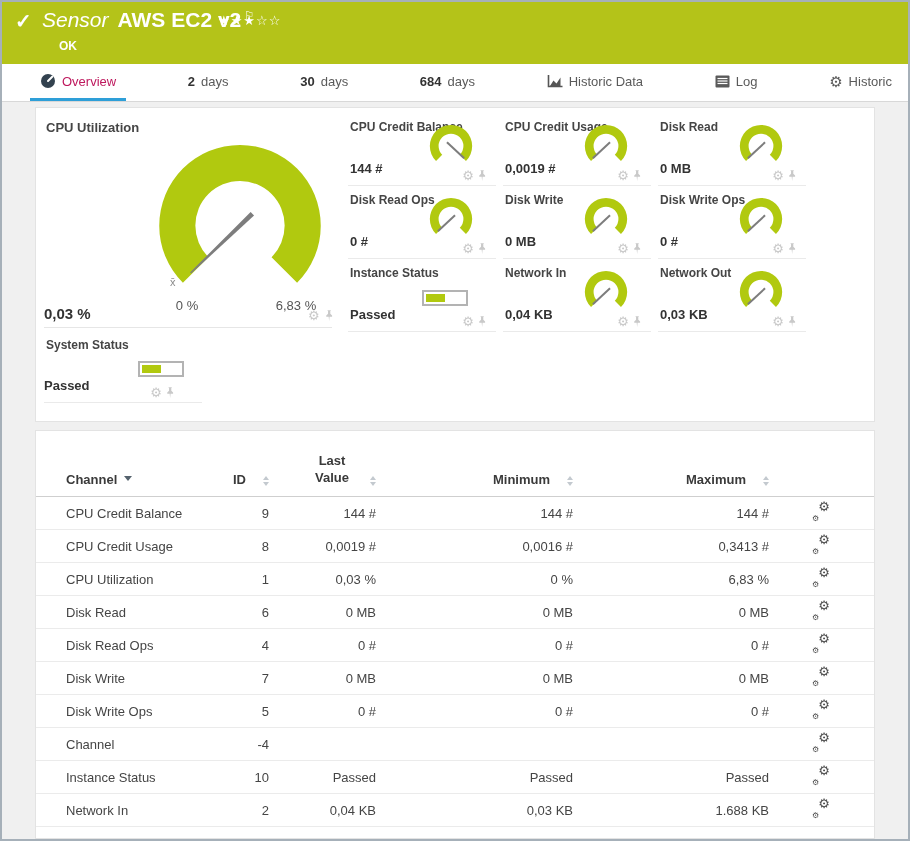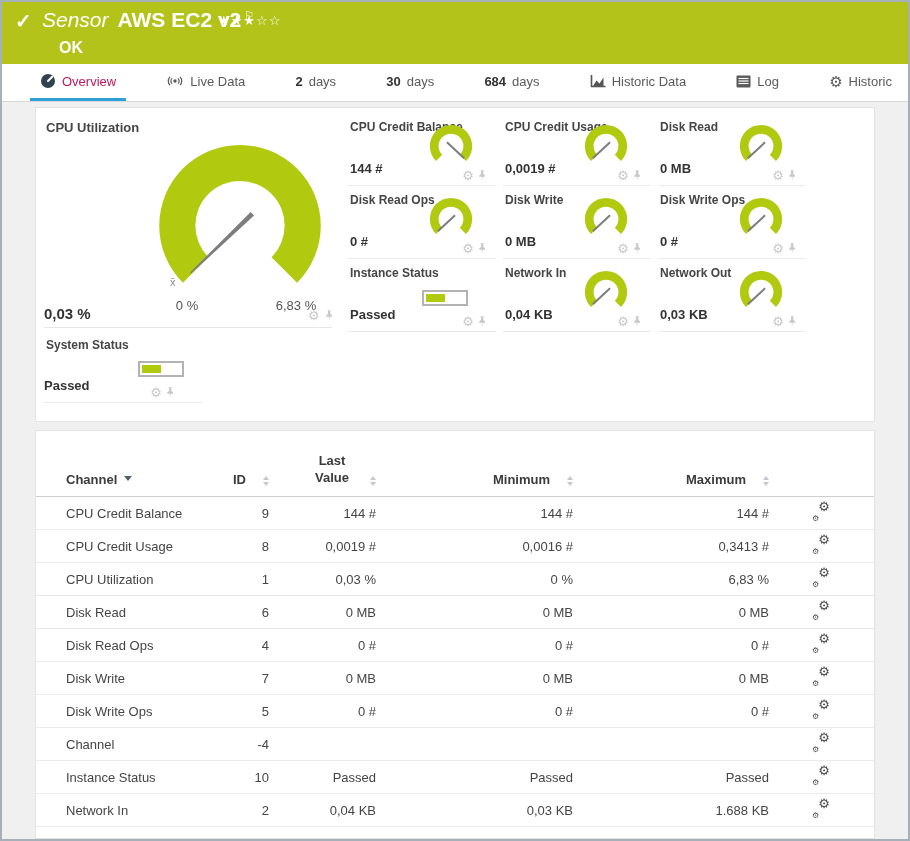--- a/index.html
+++ b/index.html
@@ -10,21 +10,21 @@
     display:flex; flex-direction:column; position:relative;
   }
   
   .titlebar { height:62px; background:var(--green,#b4c319); position:relative; color:#fff; flex:0 0 auto; }
   .check { position:absolute; left:13px; top:7px; font-size:20px; font-weight:bold; }
   .title-line { position:absolute; left:40px; top:6px; font-size:21px; white-space:nowrap; }
   .kind { font-style:italic; margin-right:9px; }
   .sensor-name { font-weight:bold; }
   .flag { font-size:11px; vertical-align:super; margin-left:3px; }
   .stars { position:absolute; left:216px; top:11px; font-size:13px; letter-spacing:1px; cursor:pointer; }
-  .status-ok { position:absolute; left:57px; top:37px; font-size:16px; font-weight:bold; }
+  .status-ok { position:absolute; left:57px; top:37px; font-size:12px; font-weight:bold; }
   
   .tabbar { height:38px; background:#fff; border-bottom:1px solid #d8d8d8; display:flex;
             justify-content:space-between; padding:0 6px 0 28px; flex:0 0 auto; }
   .tab { display:flex; align-items:center; gap:6px; padding:0 10px; font-size:13px; color:#5a5a5a;
          border-bottom:3px solid transparent; cursor:pointer; }
   .tab.active { color:#be185d; border-bottom-color:var(--blue,#2e9fd8); }
   .tab-num { font-weight:bold; color:#333; }
   .tab .gear-glyph { font-size:15px; color:#5a5a5a; line-height:1; }
   
   .content { flex:1; padding:5px 33px 0; display:flex; flex-direction:column; overflow:hidden; }
@@ -95,30 +95,20 @@
 
   <nav class="tabbar">
       <div class="tab active">
         <svg width="16" height="16" viewBox="0 0 16 16">
           <circle cx="8" cy="8" r="7" fill="#33424f"></circle>
           <line x1="8" y1="8" x2="12.2" y2="3.8" stroke="#fff" stroke-width="2" stroke-linecap="round"></line>
         </svg>
         <span class="tab-label">Overview</span>
       </div>
       <div class="tab">
-        <svg width="18" height="14" viewBox="0 0 18 14">
-          <circle cx="9" cy="7" r="1.7" fill="#5a5a5a"></circle>
-          <path d="M6 4.4 A3.6 3.6 0 0 0 6 9.6" stroke="#5a5a5a" stroke-width="1.2" fill="none"></path>
-          <path d="M4 2.8 A6 6 0 0 0 4 11.2" stroke="#5a5a5a" stroke-width="1.2" fill="none"></path>
-          <path d="M12 4.4 A3.6 3.6 0 0 1 12 9.6" stroke="#5a5a5a" stroke-width="1.2" fill="none"></path>
-          <path d="M14 2.8 A6 6 0 0 1 14 11.2" stroke="#5a5a5a" stroke-width="1.2" fill="none"></path>
-        </svg>
-        <span class="tab-label">Live Data</span>
-      </div>
-      <div class="tab">
         <span class="tab-num">2</span>
         <span class="tab-label">days</span>
       </div>
       <div class="tab">
         <span class="tab-num">30</span>
         <span class="tab-label">days</span>
       </div>
       <div class="tab">
         <span class="tab-num">684</span>
         <span class="tab-label">days</span>

